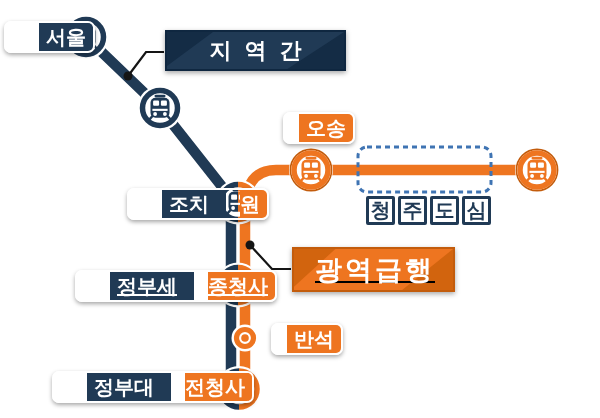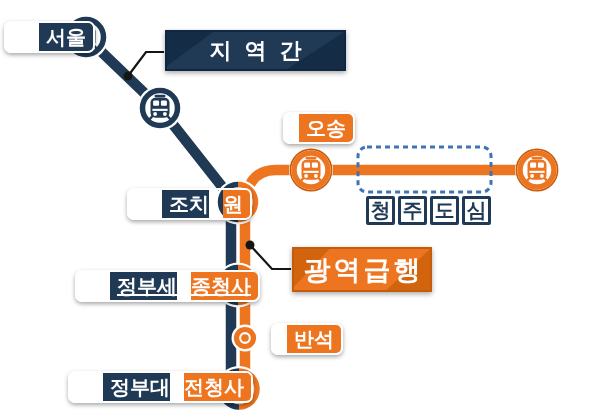--- a/index.html
+++ b/index.html
@@ -40,56 +40,56 @@
   .callout-dot{fill:var(--callout_black);}
 
   
   .dash-box{fill:none;stroke:var(--area_dash_blue);stroke-width:3;stroke-dasharray:5 4;}
 
   
   .st-label{position:absolute;display:flex;align-items:stretch;border:2.5px solid #fff;
     border-radius:7px;box-shadow:0 2px 4px rgba(0,0,0,.35);font-weight:bold;font-size:20px;
     color:#fff;line-height:26px;white-space:nowrap;overflow:hidden;}
   .st-label .seg{padding:1px 7px;display:block;}
-  .st-label .seg.first{padding-right:0;}
+  .st-label .seg.first{padding-right:17px;}
   .st-label .seg.second{padding-left:0;}
   .bg-navy{background:var(--navy);margin-left:33px;}
   .bg-orange{background:var(--orange);margin-left:14px;}
 
   
   .banner{position:absolute;border:2px solid;display:flex;align-items:center;justify-content:center;
     overflow:hidden;box-shadow:0 2px 5px rgba(0,0,0,.35);}
   .banner .fold{position:absolute;inset:0;}
   .banner-navy{background:var(--navy);border-color:#0f2740;}
   .banner-navy .fold{background:var(--navy_deep);}
   .banner-orange{background:var(--orange);border-color:var(--orange_deep);}
   .banner-orange .fold{background:#d2640e;}
   .fold-l{clip-path:polygon(0 0,26% 0,0 92%);}
   .fold-r{clip-path:polygon(100% 0,100% 100%,68% 100%);}
   .banner .txt{position:relative;z-index:1;color:#fff;font-weight:800;}
   .banner-intercity{left:165px;top:30px;width:181px;height:41px;}
   .banner-intercity .txt{font-size:22px;letter-spacing:13px;padding-left:13px;}
-  .banner-express{left:292px;top:247px;width:140px;height:45px;}
+  .banner-express{left:292px;top:247px;width:163px;height:45px;text-decoration:underline;}
   .banner-express .txt{font-size:27px;letter-spacing:3px;padding-left:3px;}
 
   
   .area-chars{position:absolute;left:366px;top:196px;display:flex;gap:3px;}
   .area-chars .ch{width:29px;height:29px;border:3px solid var(--navy);border-radius:2px;
     background:#fff;color:var(--navy);font-weight:800;font-size:20px;
     display:flex;align-items:center;justify-content:center;}
 
   
   .pos-seoul{left:4px;top:21px;}
   .pos-cheonan{left:76px;top:93px;}
   .pos-jochiwon{left:127px;top:188px;}
   .pos-osong{left:283px;top:112px;}
   .pos-airport{left:446px;top:111px;}
   .pos-sejong{left:75px;top:270px;text-decoration:underline;}
   .pos-banseok{left:271px;top:323px;justify-content:flex-end;}
-  .pos-daejeon{left:68px;top:371px;justify-content:center;}
+  .pos-daejeon{left:52px;top:371px;justify-content:center;}
 </style>
 </head>
 <body>
 
 <div class="stage">
 
   <svg width="600" height="418" viewBox="0 0 600 418" xmlns="http://www.w3.org/2000/svg" xmlns:xlink="http://www.w3.org/1999/xlink">
     <defs>
       <linearGradient id="splitGrad" gradientUnits="userSpaceOnUse" x1="-22" y1="0" x2="22" y2="0">
         <stop offset="0.5" class="stop-n"></stop>

